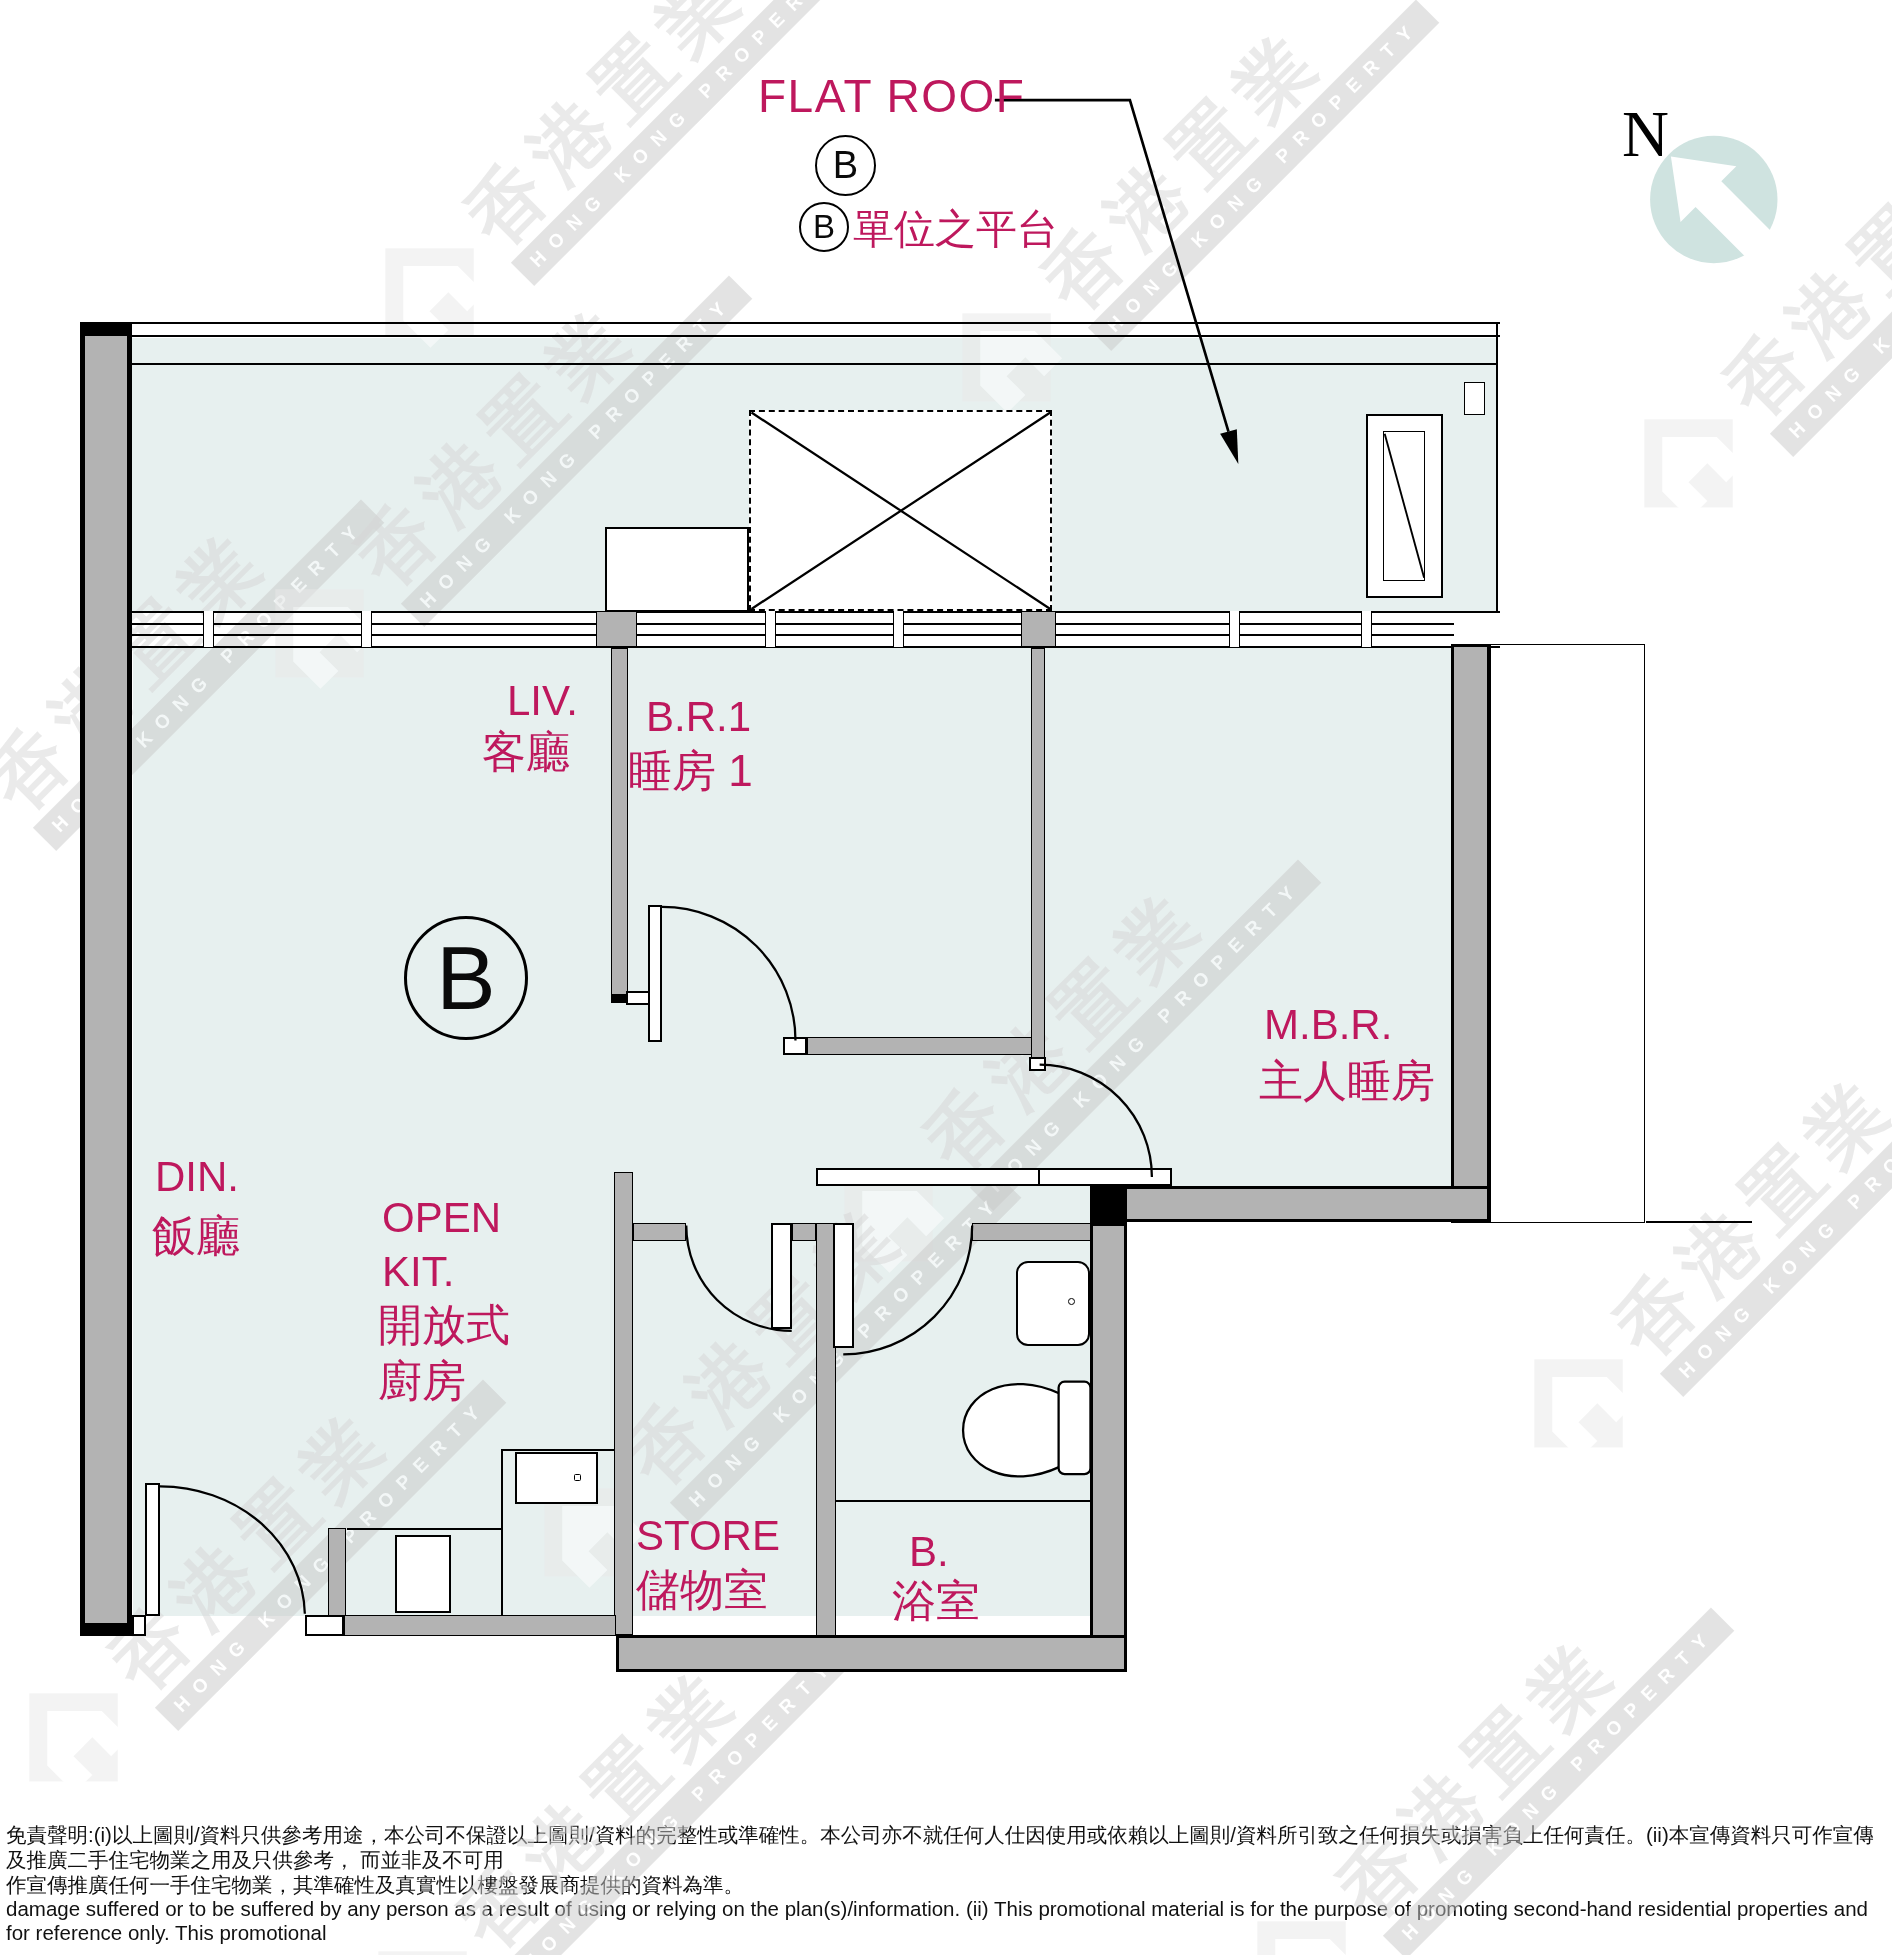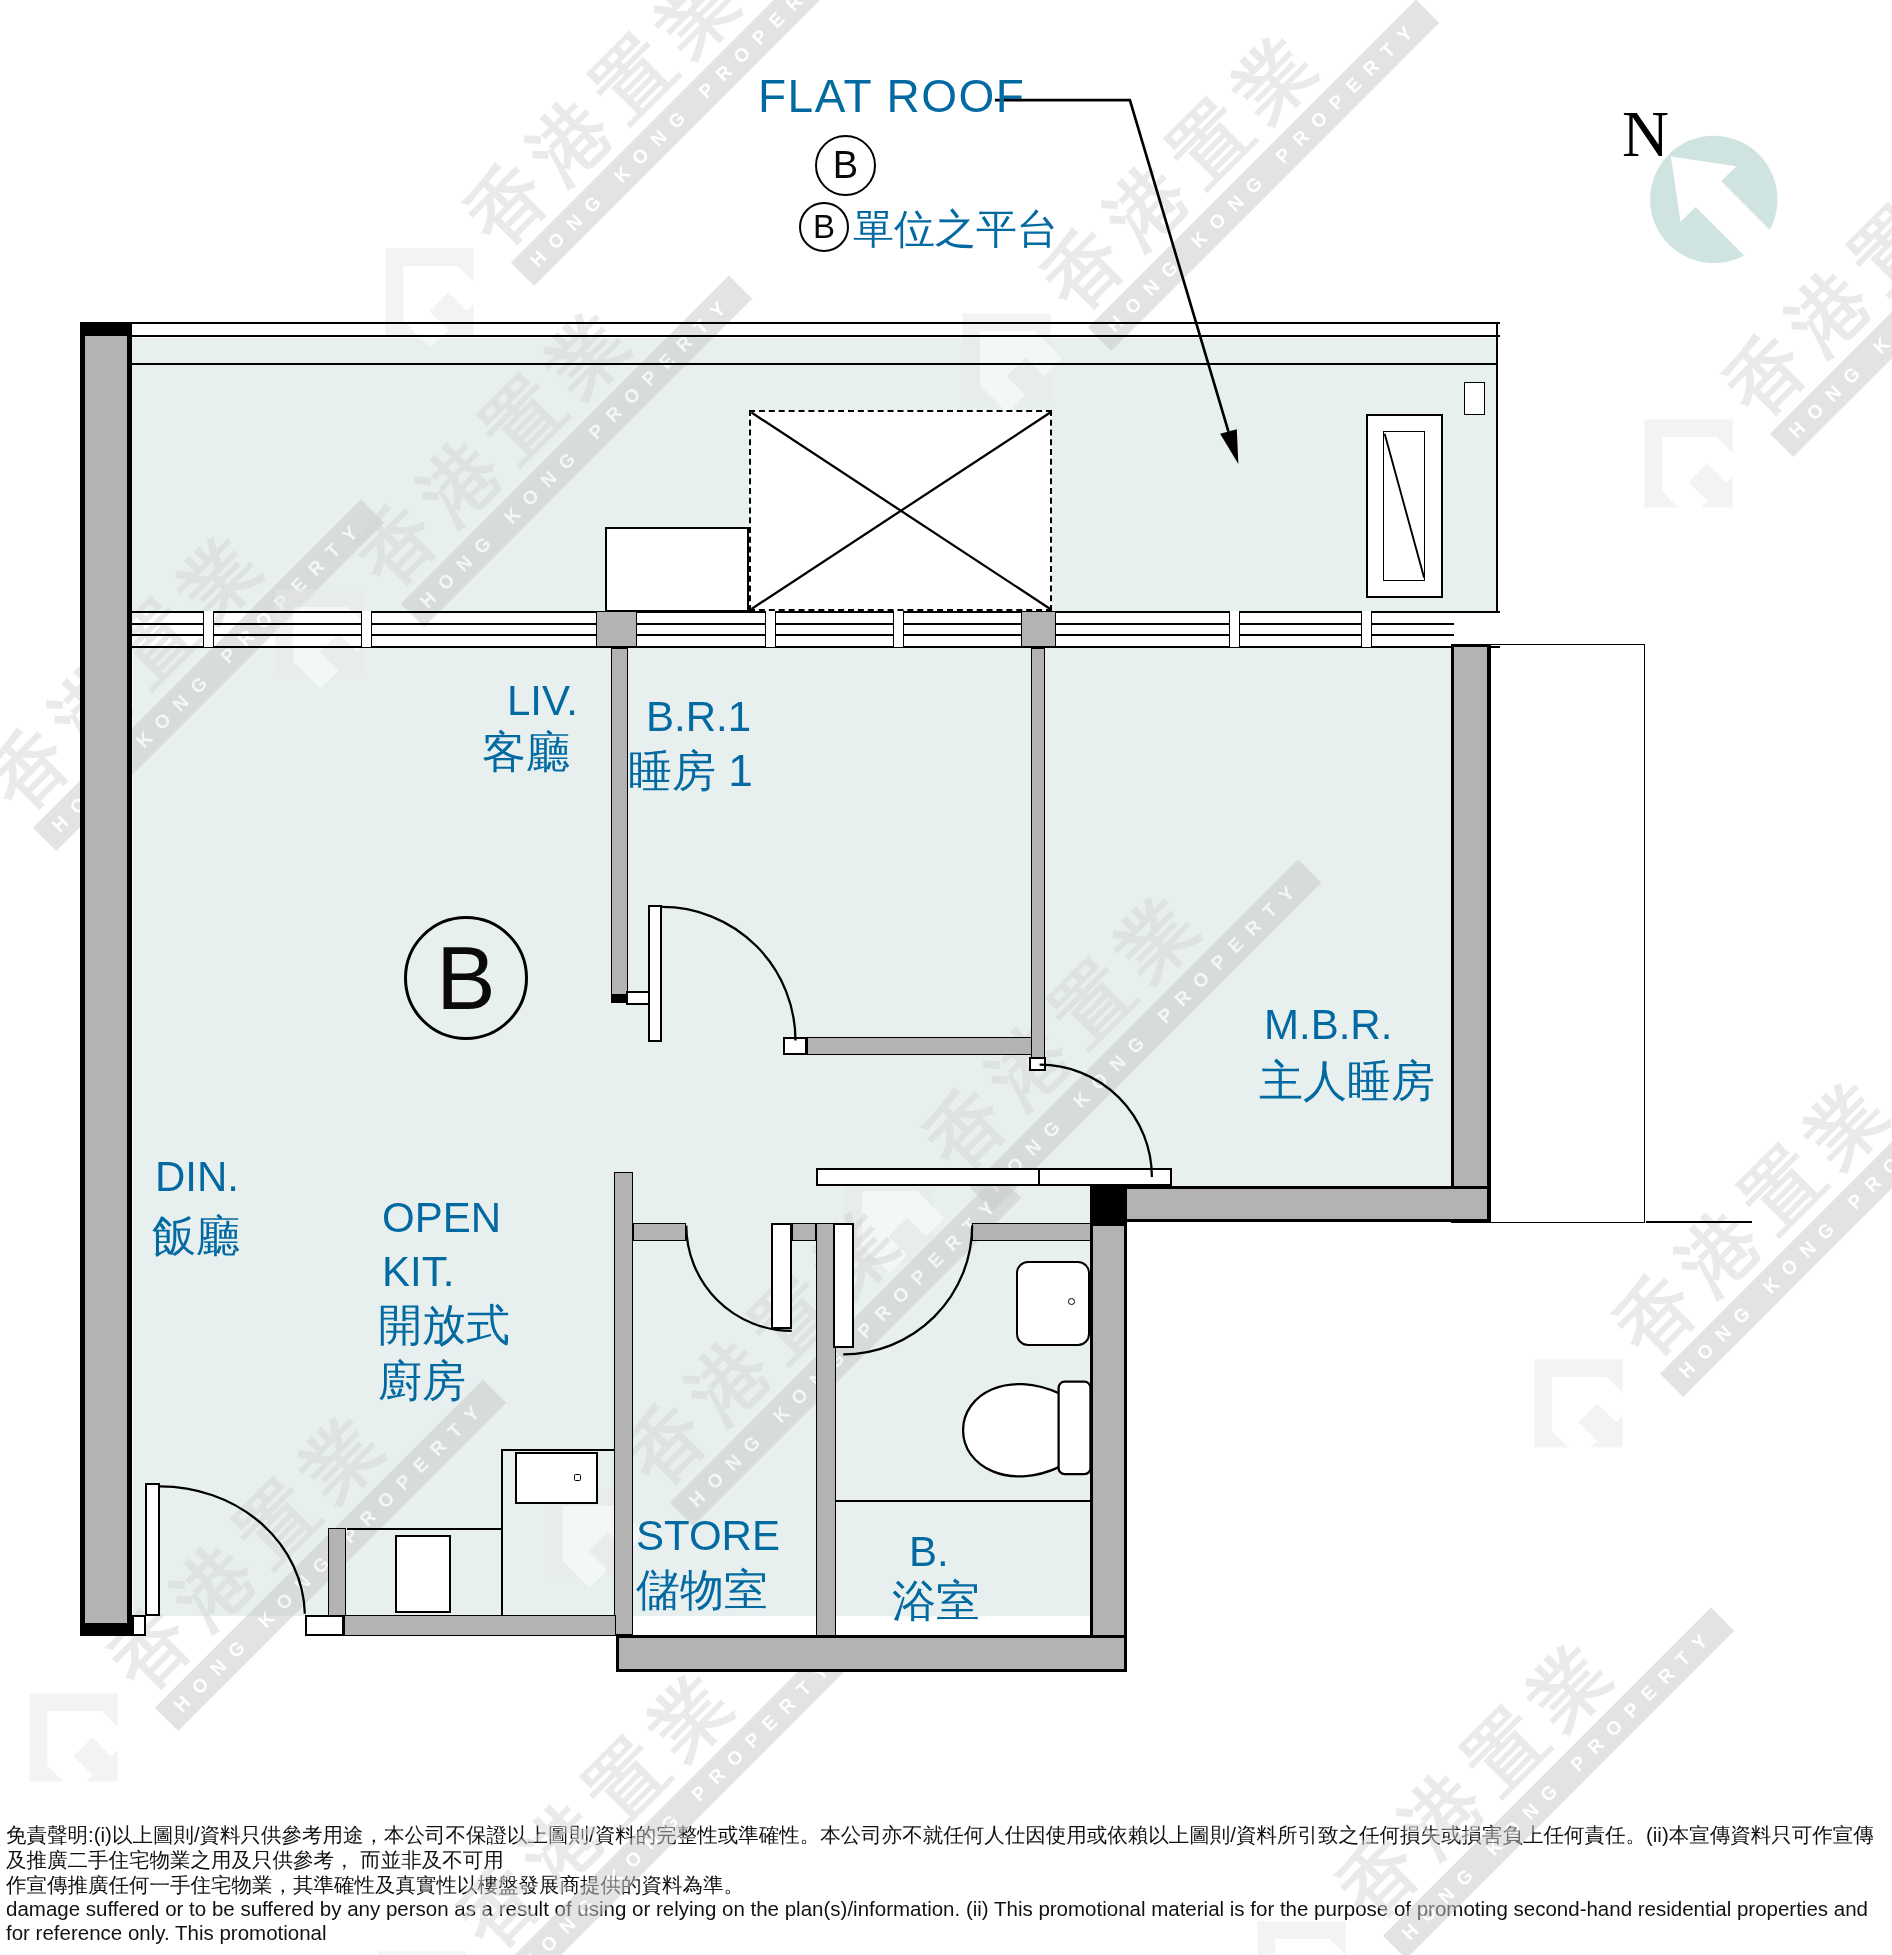--- a/index.html
+++ b/index.html
@@ -11,21 +11,21 @@
   .bandbg{background:#fff;z-index:2;}
   .gw{background:var(--wall);border:1.5px solid #000;z-index:6;}
   .tw{background:var(--wall);border:3.8px solid #000;z-index:6;}
   .lw{background:var(--wall);border-left:5.3px solid #000;border-right:5.3px solid #000;z-index:6;}
   .blk{background:#000;z-index:7;}
   .hl,.vl{background:#000;z-index:5;}
   .wb{background:#fff;border:2.3px solid #000;z-index:7;}
   .wb2{background:#fff;border:1.5px solid #000;z-index:4;}
   .tick{background:#fff;border-left:1.5px solid #000;border-right:1.5px solid #000;z-index:6;}
   .dot{background:#fff;border:1.5px solid #000;border-radius:1.5px;z-index:8;}
-  .lbl{color:#0369a1;white-space:nowrap;line-height:1;z-index:12;text-align:center;}
+  .lbl{color:#be185d;white-space:nowrap;line-height:1;z-index:12;text-align:center;}
   .en{font-size:42px;}
   .zh{font-size:44px;font-family:"Liberation Sans","DejaVu Sans",sans-serif;}
   .circle{border:3px solid #000;border-radius:50%;display:flex;align-items:center;
           justify-content:center;z-index:12;color:#0a0a0a;}
   .svgov{left:0;top:0;z-index:9;pointer-events:none;}
   .wm{display:flex;align-items:flex-end;gap:12px;opacity:.5;z-index:3;pointer-events:none;
       transform:translate(-50%,-50%) rotate(-45deg);}
   .wm-cn{font-size:76px;font-weight:bold;color:#d6d6d6;letter-spacing:13.7px;line-height:1;
          font-family:"Liberation Sans","DejaVu Sans",sans-serif;white-space:nowrap;}
   .wm-band{margin-top:6px;background:#c9c9c9;color:#fff;font-size:19px;font-weight:bold;

